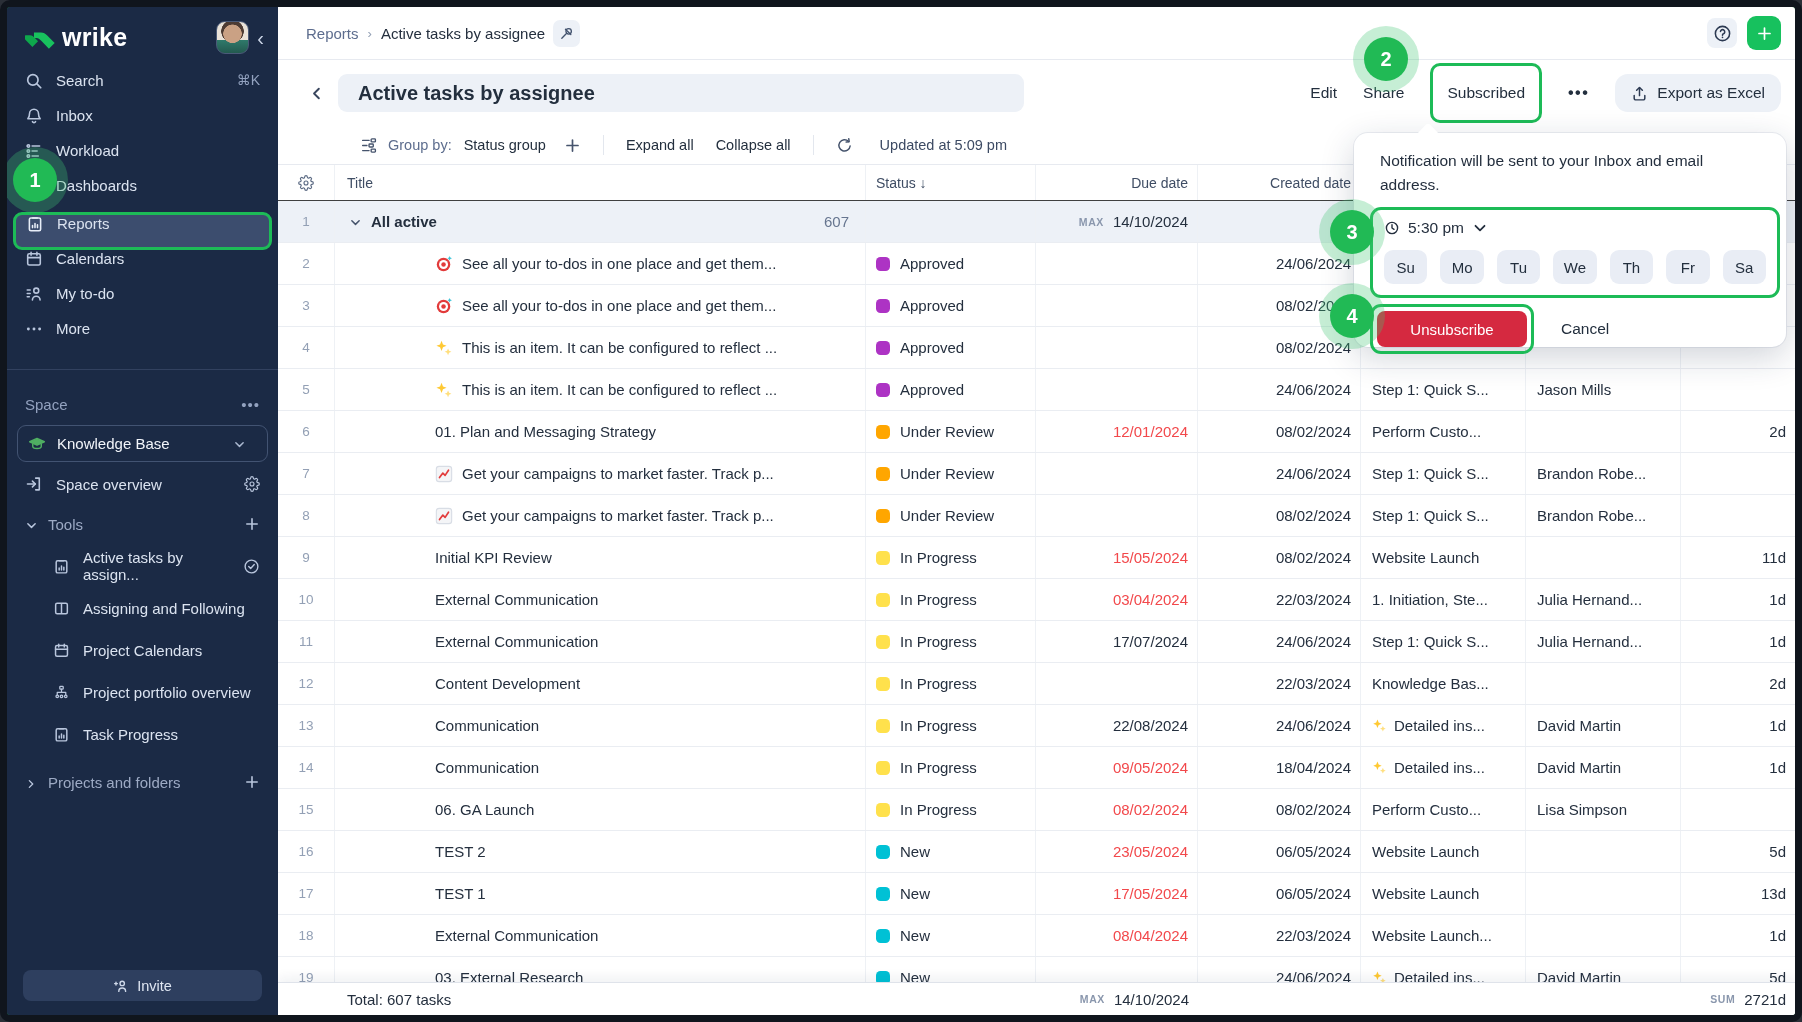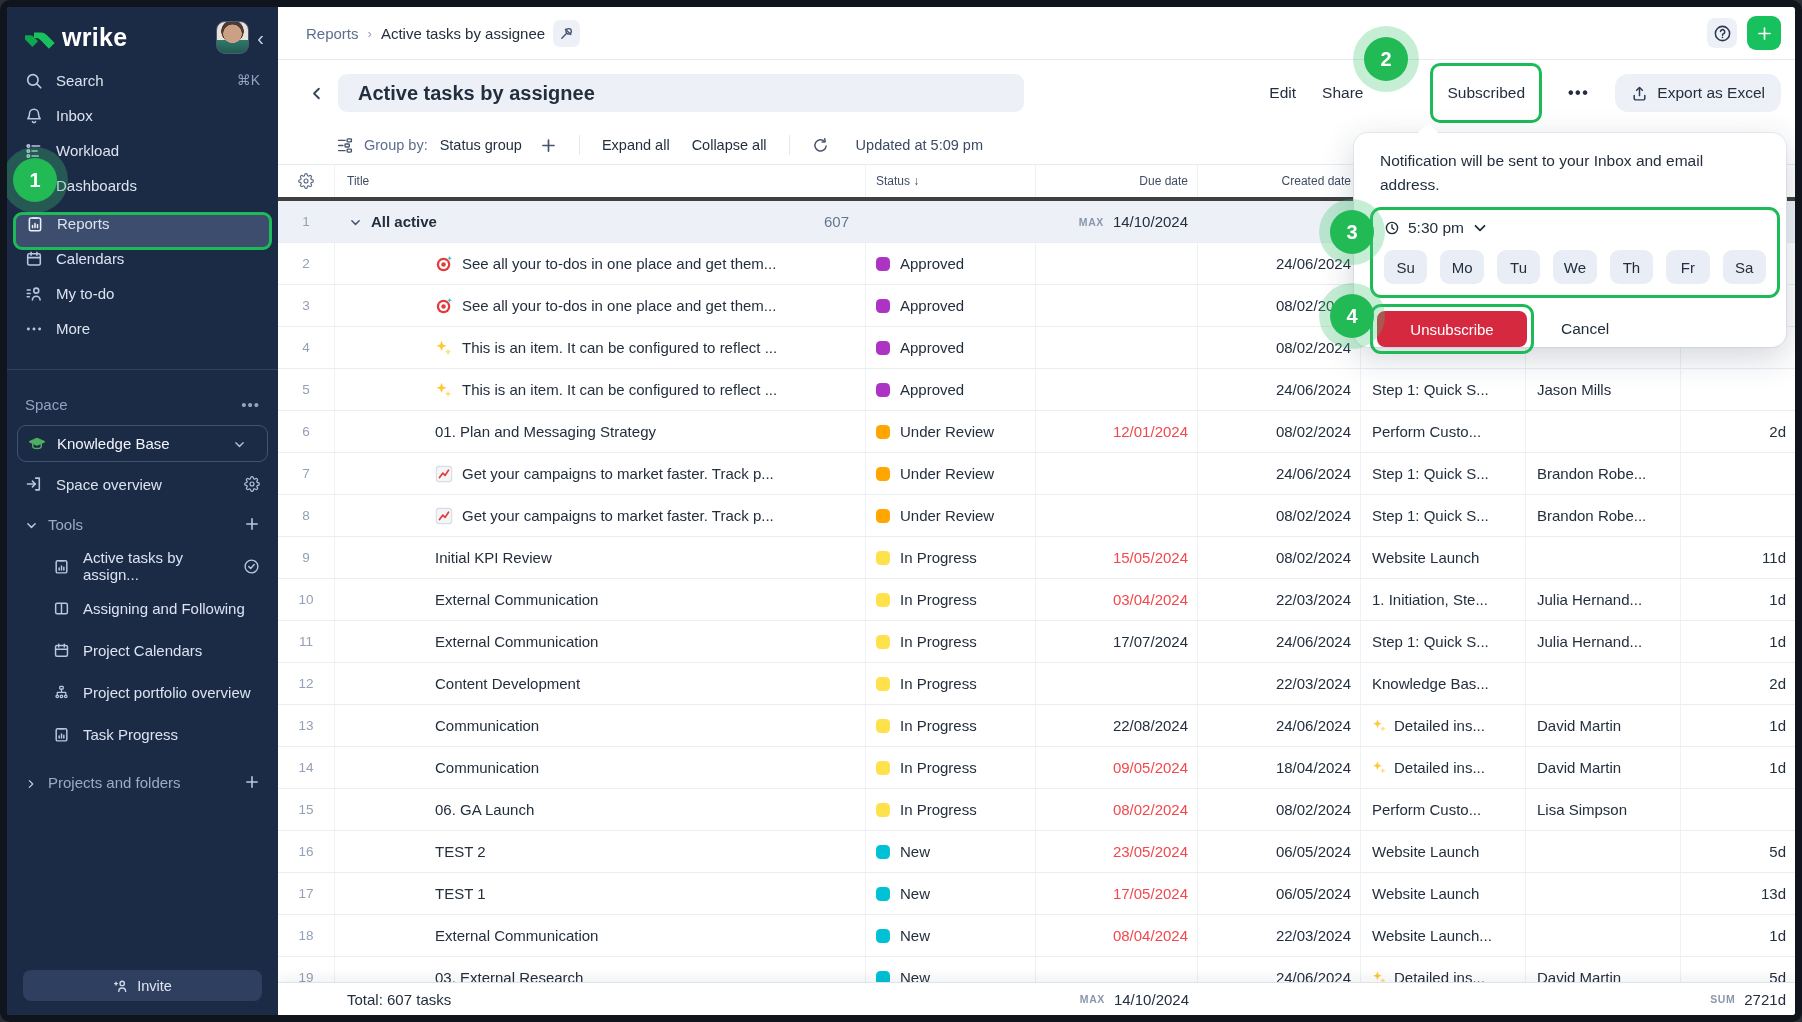--- a/index.html
+++ b/index.html
@@ -73,43 +73,43 @@
   .title-bar { position:absolute; top:53px; left:0; right:0; height:66px; display:flex; align-items:center;
     padding:0 14px 0 24px; }
   .back-btn { width:28px; height:28px; color:#39465e; display:flex; align-items:center; justify-content:center;
     cursor:pointer; margin-right:8px; }
   .back-btn .ic { width:17px; height:17px; }
   .title-input { width:686px; height:38px; background:#edf1f7; border-radius:9px; display:flex; align-items:center;
     padding:0 20px; font-size:20px; font-weight:bold; color:#232f3e; cursor:text; }
   .title-actions { margin-left:auto; display:flex; align-items:center; gap:26px; font-size:15.5px; }
   .txt-btn { color:#232f3e; cursor:pointer; }
   .subscribed-btn { border:3px solid var(--accent); background:#fff; border-radius:10px; padding:18px 14px;
-    font-size:15.5px; color:#232f3e; cursor:pointer;margin-left:41px; }
+    font-size:15.5px; color:#232f3e; cursor:pointer; }
   .dots-btn { font-weight:bold; letter-spacing:1.5px; color:#232f3e; cursor:pointer; font-size:16px; }
   .export-btn { background:#edf1f7; border-radius:13px; height:38px; display:flex; align-items:center; gap:9px;
     padding:0 16px; font-size:15.5px; color:#232f3e; cursor:pointer; }
   .export-btn .ic { width:17px; height:17px; color:#2c3a52; }
 
   .toolbar { position:absolute; top:119px; left:0; right:0; height:39px; border-bottom:1px solid #e7eaf0;
-    display:flex; align-items:center; padding-left:58px; font-size:14.5px; }
+    display:flex; align-items:center; padding-left:82px; font-size:14.5px; }
   .toolbar .ic { width:17px; height:17px; color:#46546d; }
   .tb-label { color:#5d6d8e; margin:0 12px 0 11px; }
   .tb-value { color:#232f3e; cursor:pointer; }
   .tb-plus { margin-left:18px; cursor:pointer; }
   .tb-div { width:1px; height:20px; background:#e3e7ee; margin:0 22px; }
   .tb-btn { color:#232f3e; cursor:pointer; }
   .tb-btn + .tb-btn { margin-left:22px; }
   .tb-updated { color:#3c4a63; margin-left:27px; }
 
   
   .table-area { position:absolute; top:158px; left:0; right:0; bottom:0; overflow:hidden; }
   .trow { display:grid; grid-template-columns:57px 531px 170px 162px 163px 165px 155px 114px; align-items:stretch; }
   .trow > div { display:flex; align-items:center; border-right:1px solid #eef1f5; overflow:hidden; white-space:nowrap; }
   .trow > div:last-child { border-right:none; }
-  .thead { height:36px; border-bottom:4px solid #404040; font-size:12px; color:#3f4d64; }
+  .thead { height:36px; border-bottom:1px solid #404040; font-size:14px; color:#3f4d64; }
   .thead .c-num { justify-content:center; color:#5b6a83; }
   .thead .ic { width:16px; height:16px; }
   .c-title { padding-left:12px; }
   .c-status { padding-left:10px; }
   .c-due, .c-created { justify-content:flex-end; padding-right:9px; }
   .c-loc, .c-asg { padding-left:11px; }
   .c-dur { justify-content:flex-end; padding-right:9px; }
   .drow { height:42px; border-bottom:1px solid #eaedf2; font-size:15px; color:#242f3e; background:#fff; cursor:pointer; }
   .drow .c-num { justify-content:center; color:#93a0b5; font-size:13.5px; }
   .grow-row { background:#edf1f7; }

